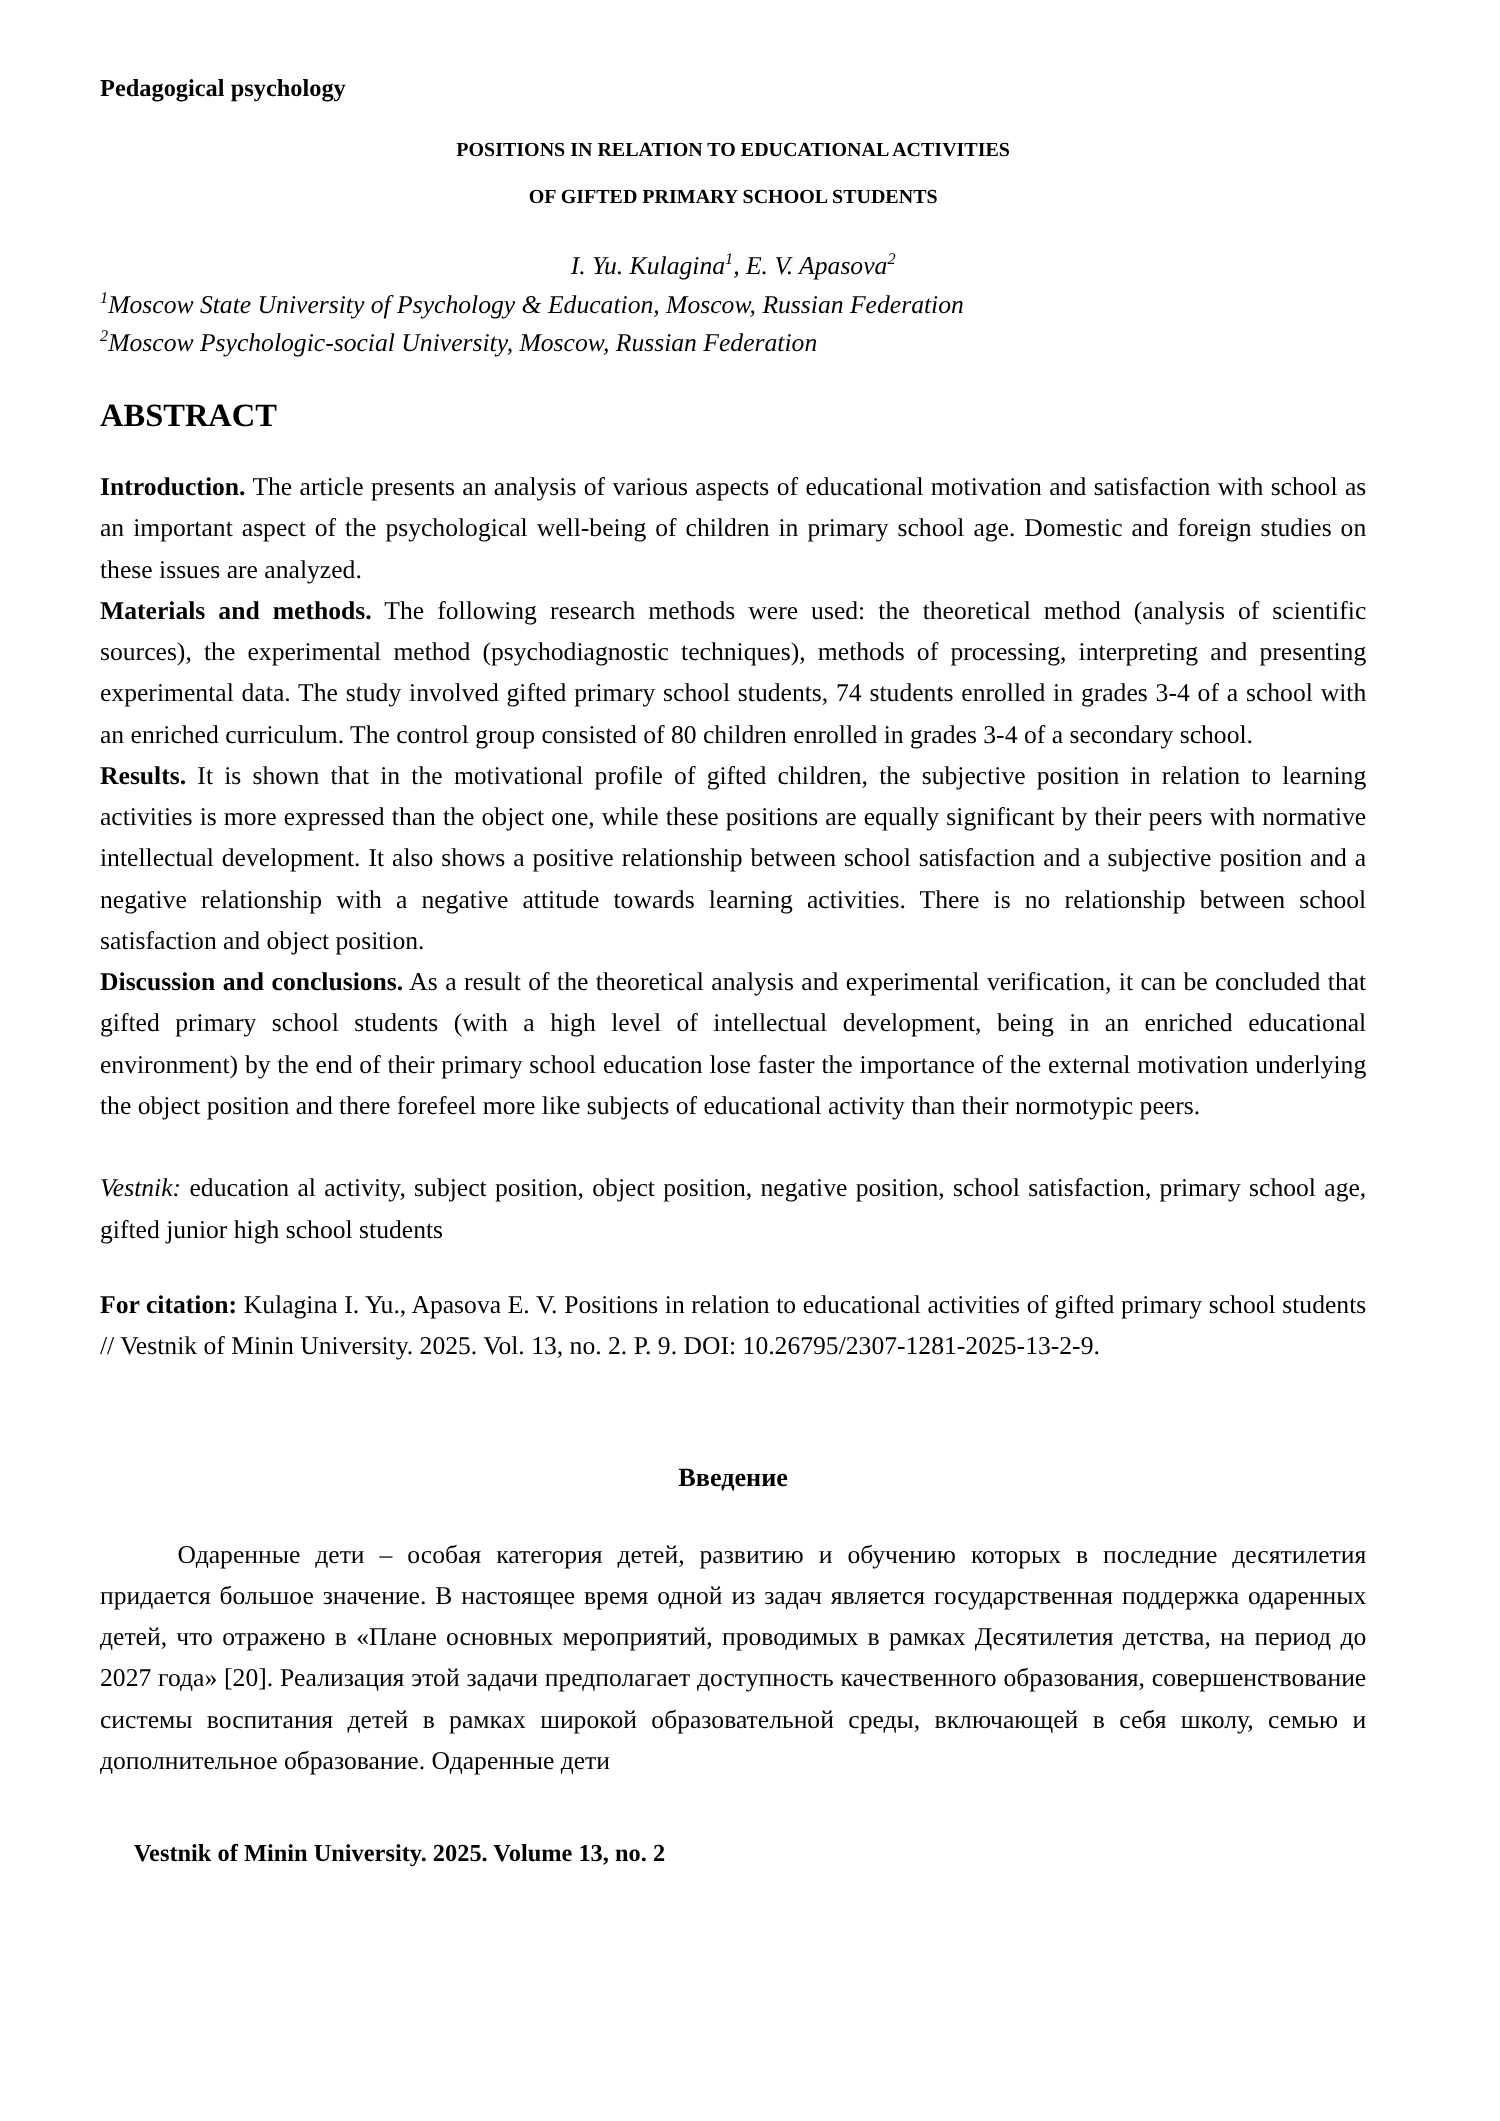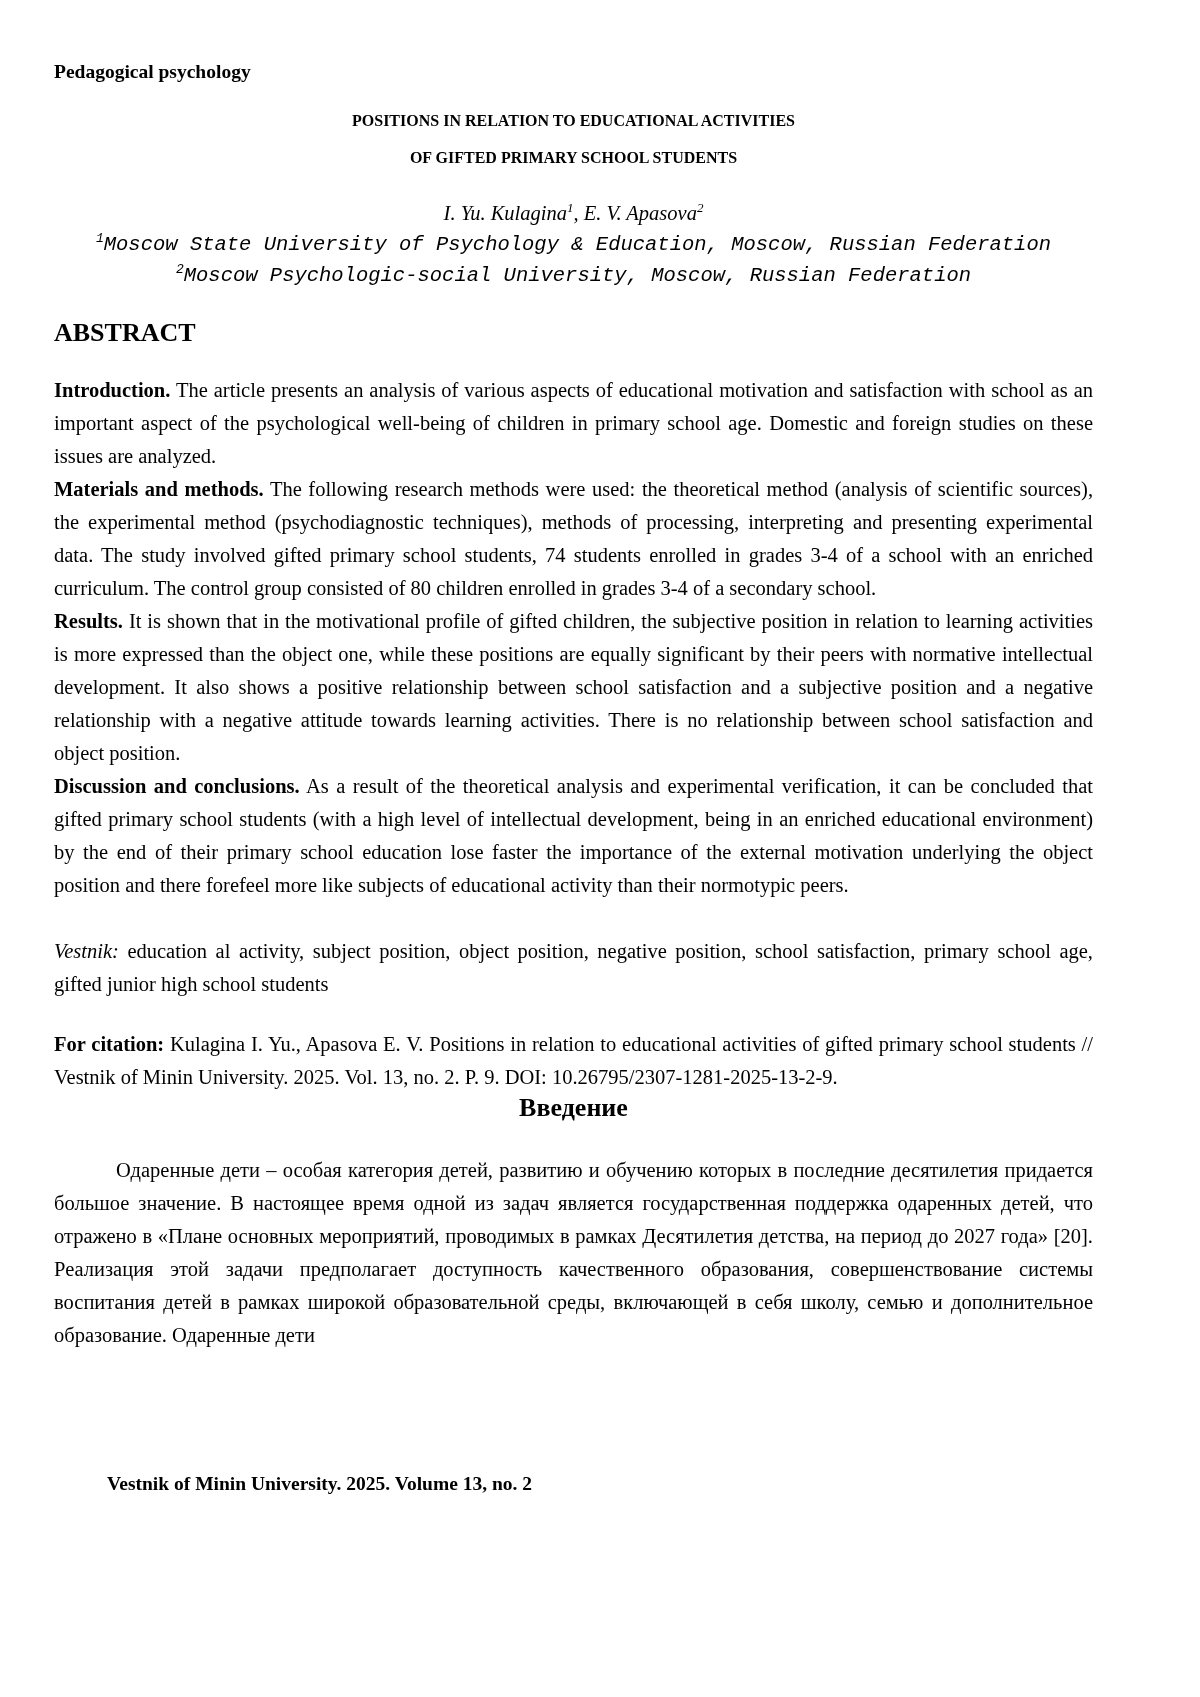--- a/index.html
+++ b/index.html
@@ -4,21 +4,21 @@
 <style>
   * { margin: 0; padding: 0; box-sizing: border-box; }
   html, body { background: #ffffff; }
   body { width: 1200px; font-family: "Liberation Serif", "DejaVu Serif", serif; color: #000000; }
 
   .page {
     position: relative;
     width: 1200px;
     height: 1697px;
     background: #ffffff;
-    padding: 60px 107px 0 54px;
+    padding: 60px 107px 0 80px;
     font-size: 20.5px;
   }
 
   .running-head {
     font-weight: bold;
     font-size: 19.5px;
     line-height: 24px;
   }
 
   .title {
@@ -31,24 +31,22 @@
 
   .authors {
     margin-top: 22px;
     text-align: center;
     font-weight: normal;
     font-style: italic;
     line-height: 31px;
   }
 
   .affiliation {
-    text-align: center;
     font-style: italic;
     line-height: 31px;
-    font-family: Liberation Mono, monospace;
   }
 
   sup {
     font-size: 13px;
     line-height: 0;
     vertical-align: super;
   }
 
   .abstract-heading {
     margin-top: 28px;
@@ -62,22 +60,23 @@
     line-height: 33px;
   }
 
   .first-body { margin-top: 27px; }
 
   .keywords-par { margin-top: 33px; }
 
   .citation-par { margin-top: 27px; }
 
   .section-heading {
+    margin-top: 74px;
     text-align: center;
-    font-size: 26px;
+    font-size: 21px;
     font-weight: bold;
     line-height: 28px;
   }
 
   .intro-par {
     margin-top: 32px;
     text-indent: 62px;
   }
 
   .page-footer {

